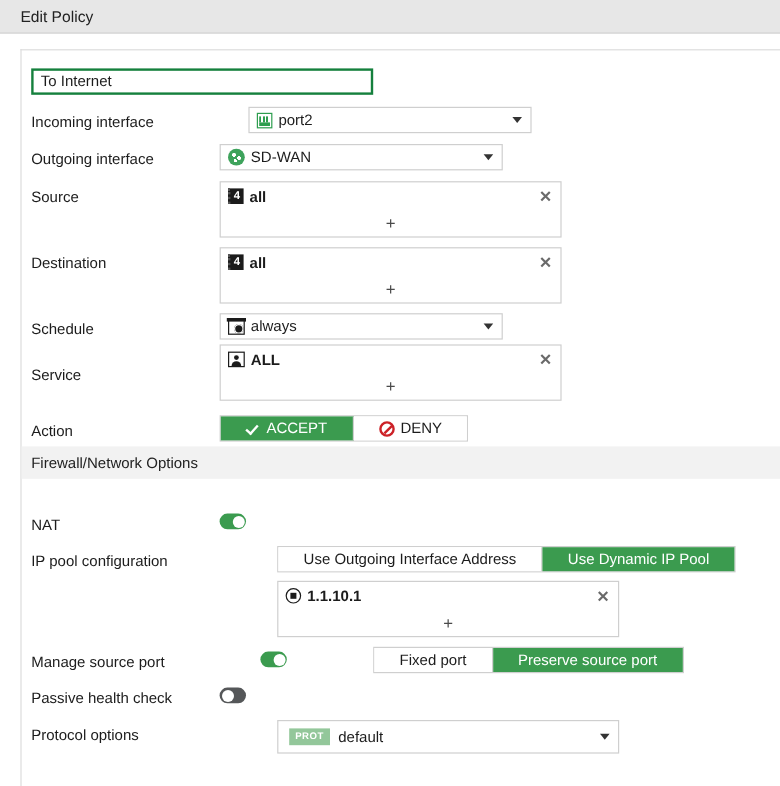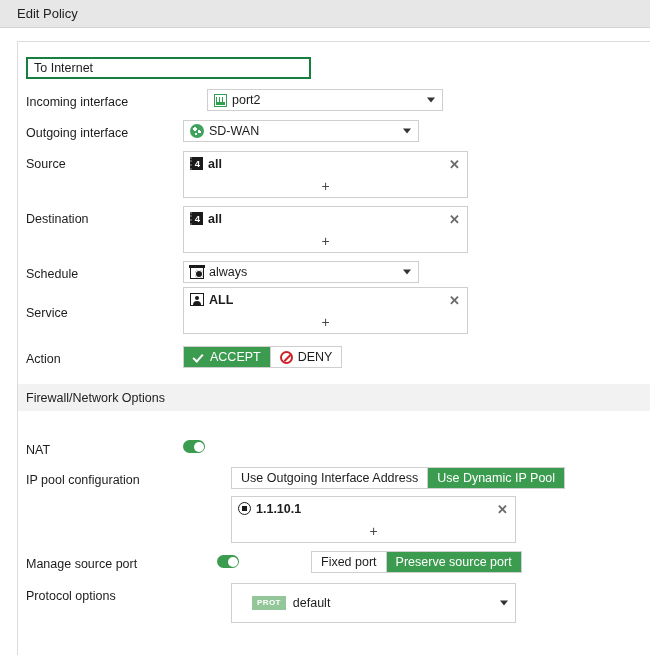--- a/index.html
+++ b/index.html
@@ -308,21 +308,21 @@
     align-items: stretch;
     border: 1px solid #cfcfcf;
     box-sizing: border-box;
     background: #fff;
     height: 22px;
   }
   .btngroup .seg {
     display: flex;
     align-items: center;
     gap: 5px;
-    padding: 0 9px;
+    padding: 0 21px;
     font-size: 12.5px;
     color: #1c1c1c;
     background: #fff;
     border-right: 1px solid #cfcfcf;
     white-space: nowrap;
   }
   .btngroup .seg:last-child { border-right: none; }
   .btngroup .seg.active {
     background: #3b9b4f;
     color: #ffffff;
@@ -483,21 +483,21 @@
           <span>ACCEPT</span>
         </div>
         <div class="seg">
           <span class="ico-deny"></span>
           <span>DENY</span>
         </div>
       </div>
     </div>
   </div>
 
-  <div class="section-head" style="margin-top:16px;">
+  <div class="section-head" style="margin-top:4px;">
     <span>Firewall/Network Options</span>
   </div>
 
   <div class="row" style="margin-top:26px;">
     <div class="row-label">
       <span>NAT</span>
     </div>
     <div class="toggle-slot" style="padding-top:3px;">
       <div class="toggle on">
           <span class="knob"></span>
@@ -544,27 +544,38 @@
         <div class="seg">
           <span>Fixed port</span>
         </div>
         <div class="seg active">
           <span>Preserve source port</span>
         </div>
       </div>
     </div>
   </div>
 
+  <div class="row" style="margin-top:8px;">
+    <div class="row-label">
+      <span>Passive health check</span>
+    </div>
+    <div class="toggle-slot" style="padding-top:4px;">
+      <div class="toggle off">
+          <span class="knob"></span>
+        </div>
+    </div>
+    <div class="row-field"></div>
+  </div>
 
   <div class="row" style="margin-top:10px;">
     <div class="row-label" style="width:205px;flex:0 0 205px;">
       <span>Protocol options</span>
     </div>
     <div class="row-field">
-      <div class="select-box" style="width:285px;height:40px;padding-left:20px;">
+      <div class="select-box" style="width:285px;height:28px;padding-left:9px;">
         <span class="prot-badge">PROT</span>
         <span>default</span>
         <span class="caret"></span>
       </div>
     </div>
   </div>
 
 </div>
 
 </body></html>

